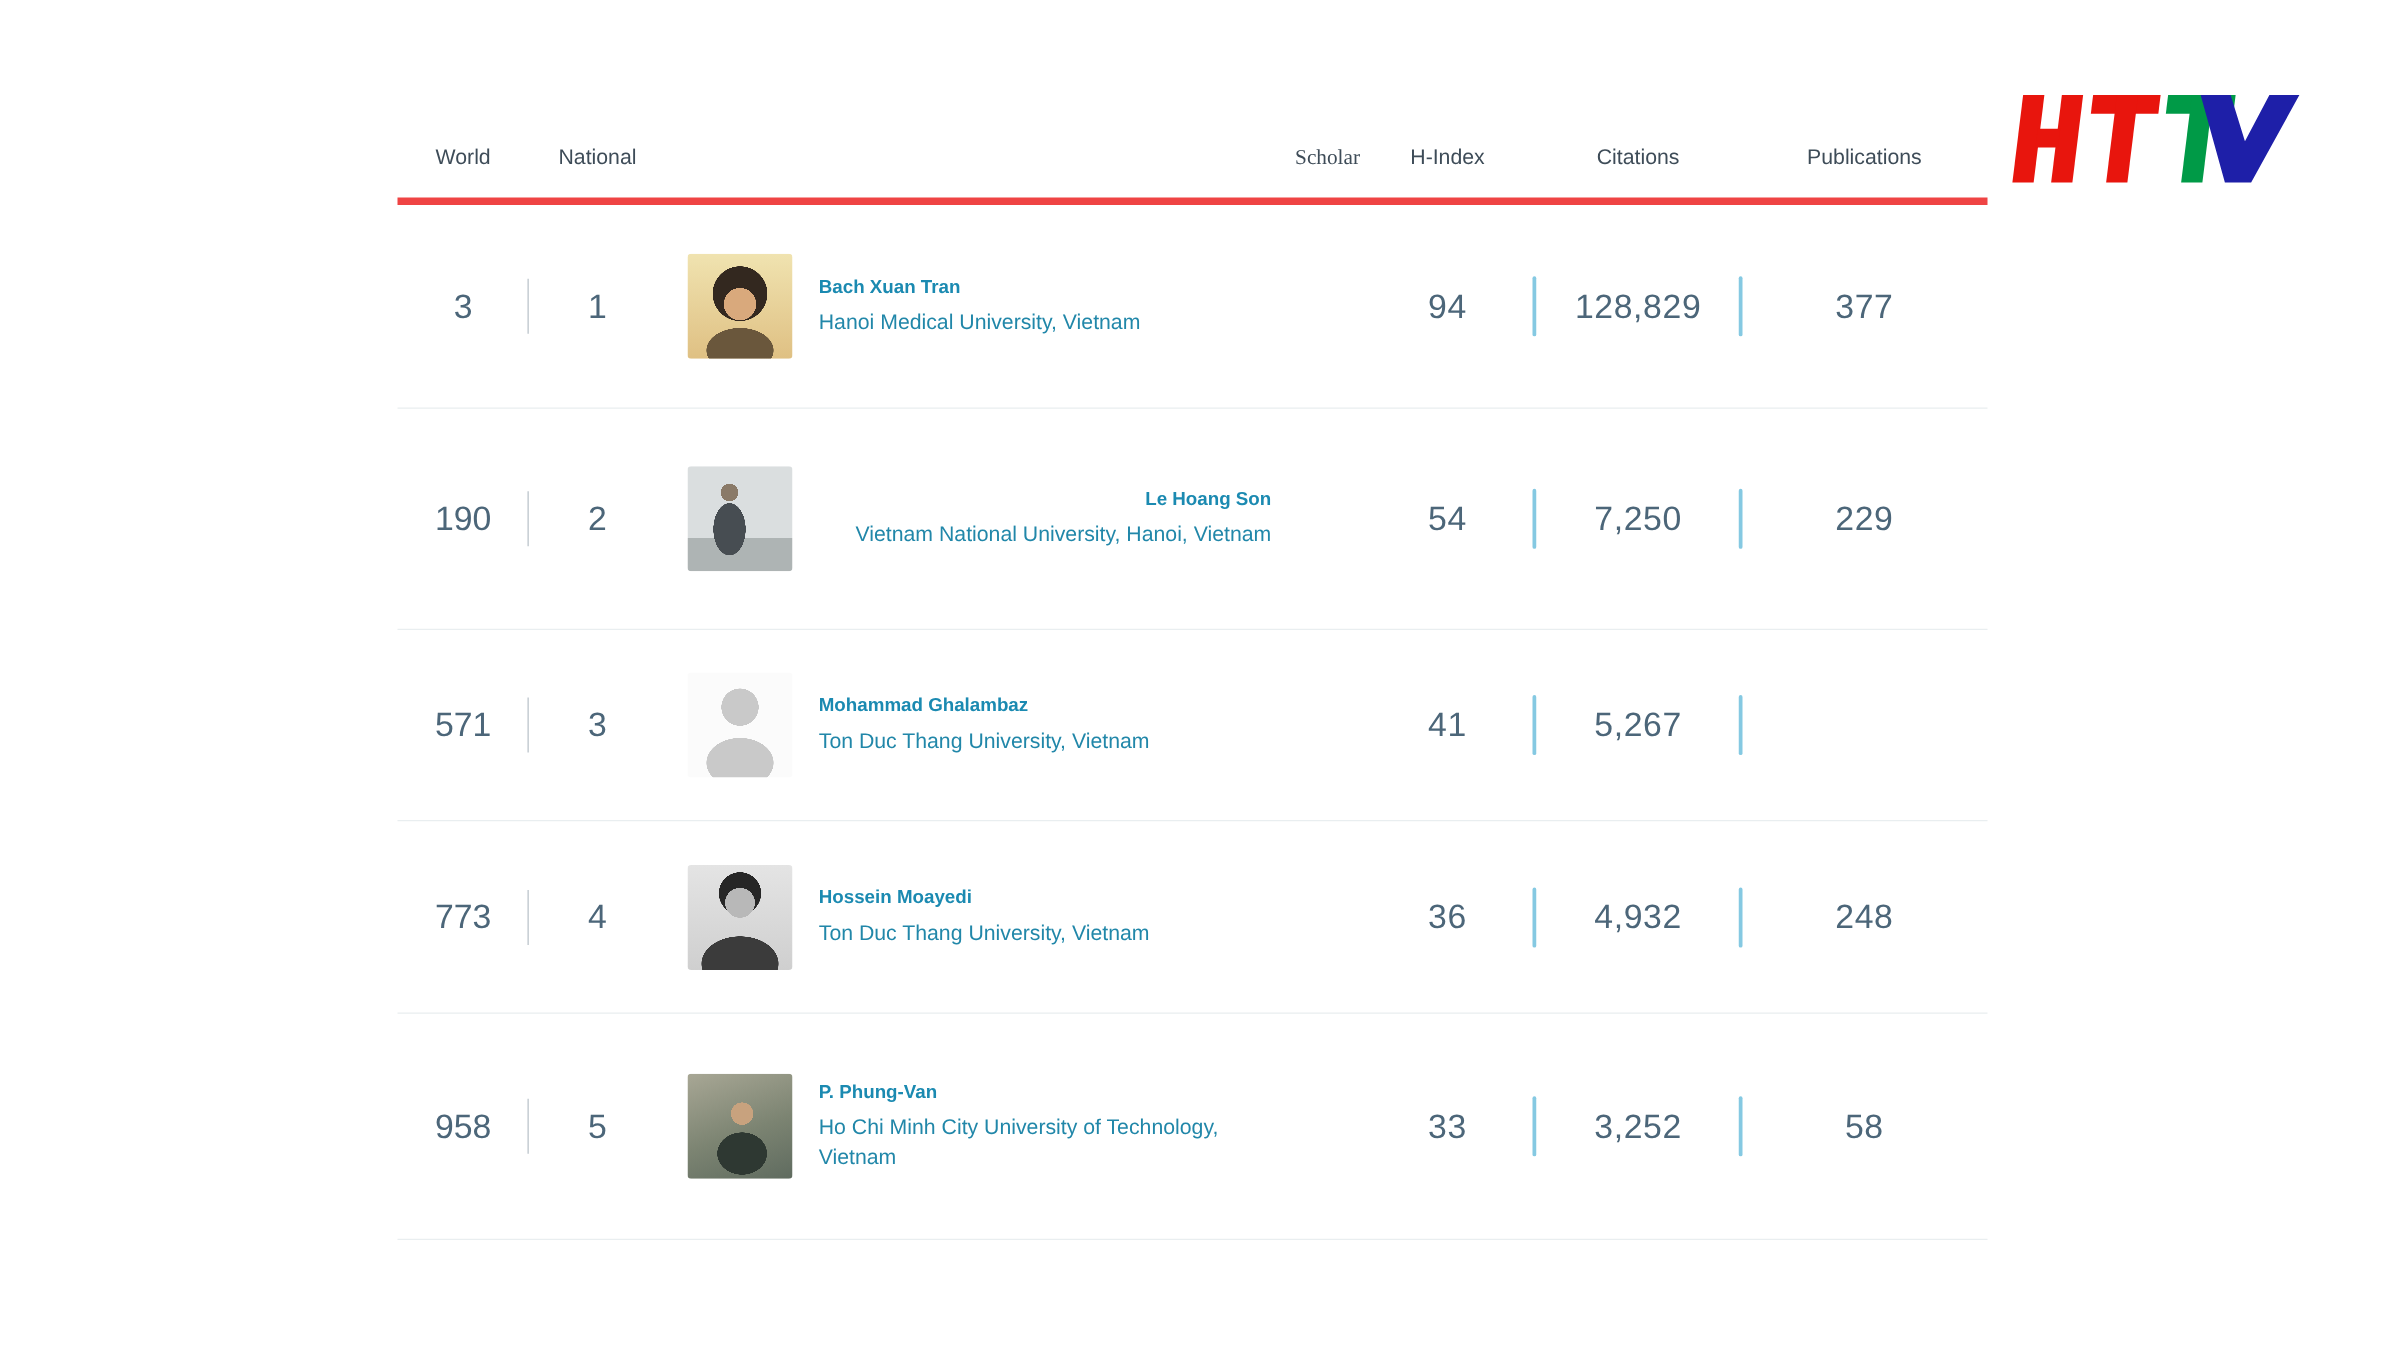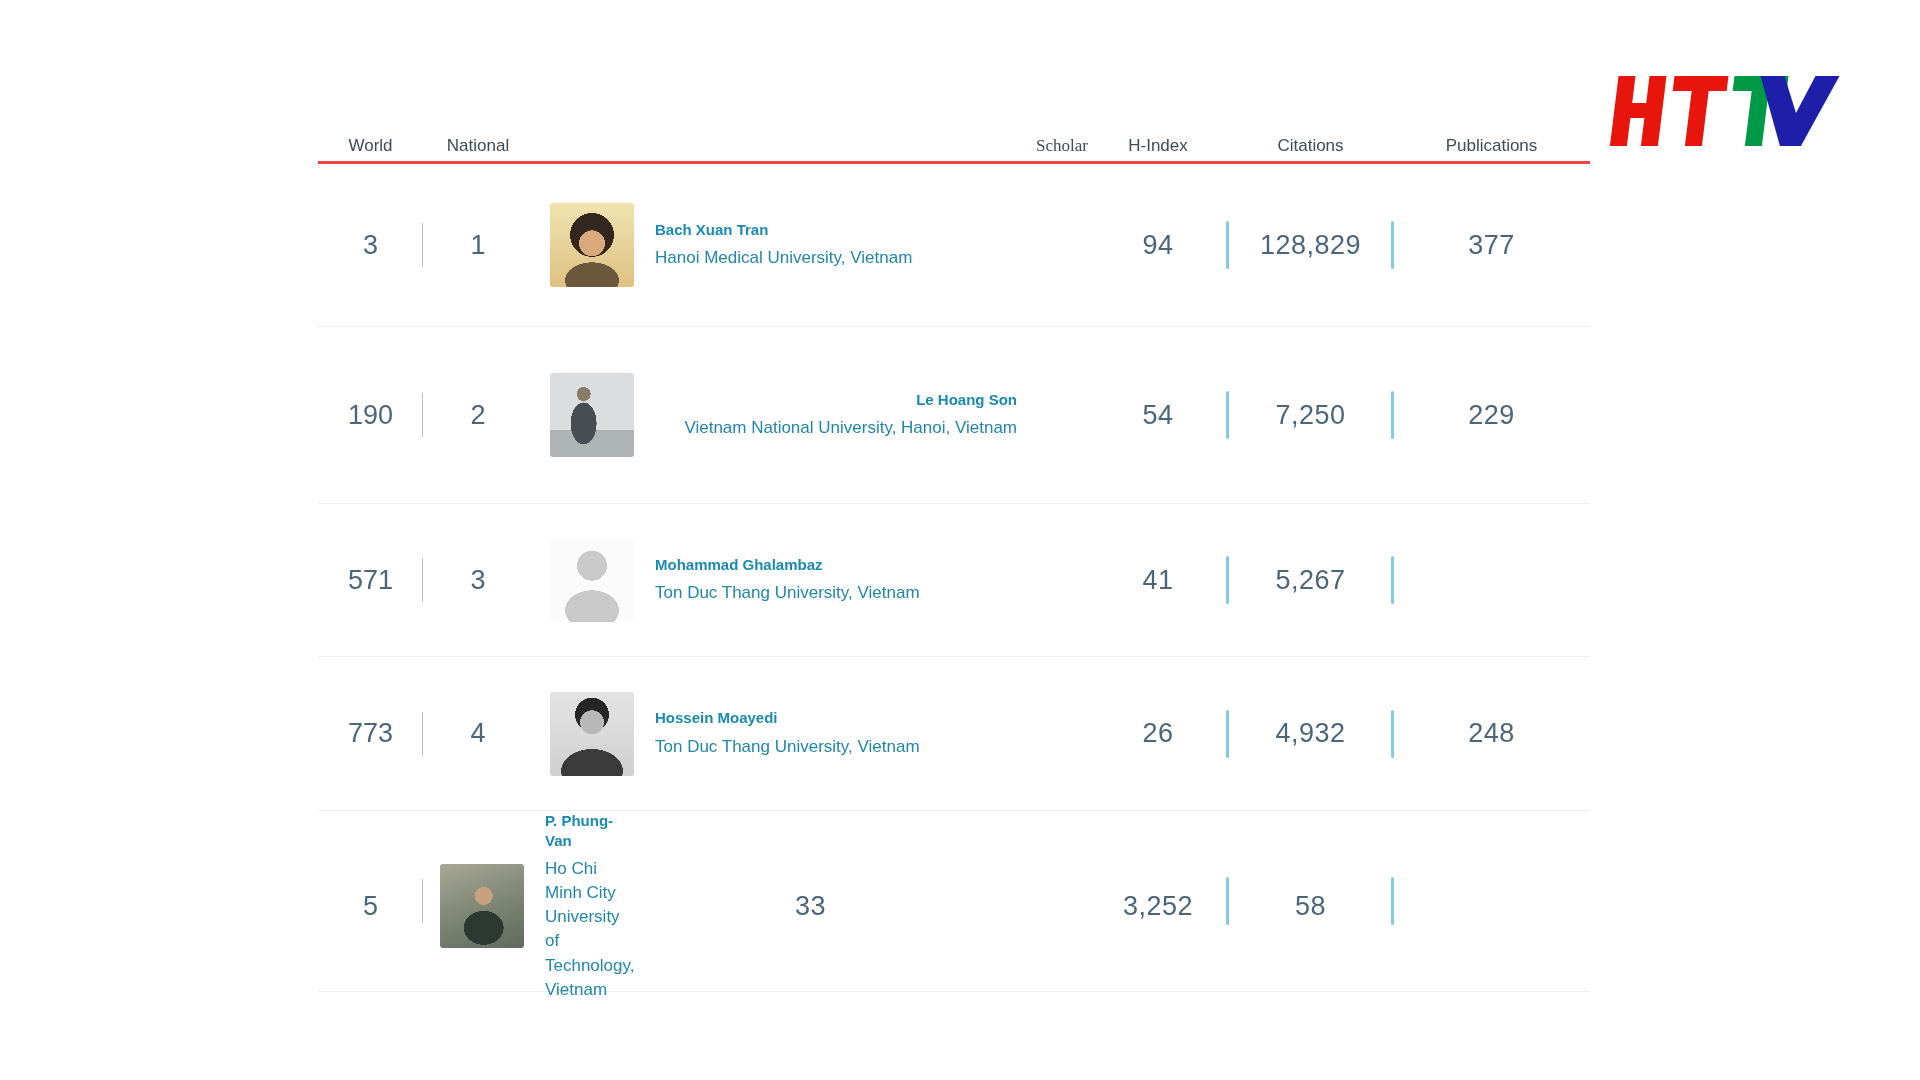--- a/index.html
+++ b/index.html
@@ -2,22 +2,22 @@
 <html><head>
 <meta charset="utf-8">
 <style>
   html,body{margin:0;padding:0;background:#ffffff;}
   .stage{position:relative;width:1920px;height:1080px;background:#ffffff;overflow:hidden;
          font-family:"Liberation Sans","DejaVu Sans",sans-serif;}
 
   
   .rank-table{position:absolute;left:318px;top:0;width:1272px;}
   .thead{display:grid;grid-template-columns:105px 110px 555px 140px 165px 197px;
-         height:164px;align-items:end;padding-bottom:5px;box-sizing:border-box;
-         border-bottom:3px solid #ef4444;}
+         height:164px;align-items:end;padding-bottom:22px;box-sizing:border-box;
+         border-bottom:6px solid #ef4444;}
   .th{font-size:17px;color:#3e4c58;text-align:center;}
   .th.left{text-align:right;font-family:Liberation Serif, serif;}
   .row{display:grid;grid-template-columns:105px 110px 555px 140px 165px 197px;
        position:relative;border-bottom:1px solid #e9eef0;}
   .r1{height:162px;} .r2{height:176px;text-align:right;} .r3{height:152px;} .r4{height:153px;} .r5{height:180px;}
   .cell{display:flex;align-items:center;justify-content:center;}
   .rank{font-size:27px;color:#4c6679;}
   .stat{font-size:27px;color:#4c6679;letter-spacing:.5px;}
   .scholar-cell{display:flex;align-items:center;justify-content:flex-start;padding-left:17px;box-sizing:border-box;}
   .avatar{width:84px;height:84px;border-radius:3px;flex:0 0 84px;}
@@ -133,29 +133,30 @@
       <span class="vdiv blue2"></span>
       <div class="cell rank">773</div>
       <div class="cell rank">4</div>
       <div class="scholar-cell">
         <div class="avatar avatar--4"></div>
         <div class="scholar-text">
           <div class="s-name">Hossein Moayedi</div>
           <div class="s-aff">Ton Duc Thang University, Vietnam</div>
         </div>
       </div>
-      <div class="cell stat">26</div>
+      <div class="cell stat">36</div>
       <div class="cell stat">4,932</div>
       <div class="cell stat">248</div>
     </div>
 
     <div class="row r5">
       <span class="vdiv gray"></span>
       <span class="vdiv blue1"></span>
       <span class="vdiv blue2"></span>
+      <div class="cell rank">958</div>
       <div class="cell rank">5</div>
       <div class="scholar-cell">
         <div class="avatar avatar--5"></div>
         <div class="scholar-text">
           <div class="s-name">P. Phung-Van</div>
           <div class="s-aff">Ho Chi Minh City University of Technology, Vietnam</div>
         </div>
       </div>
       <div class="cell stat">33</div>
       <div class="cell stat">3,252</div>

